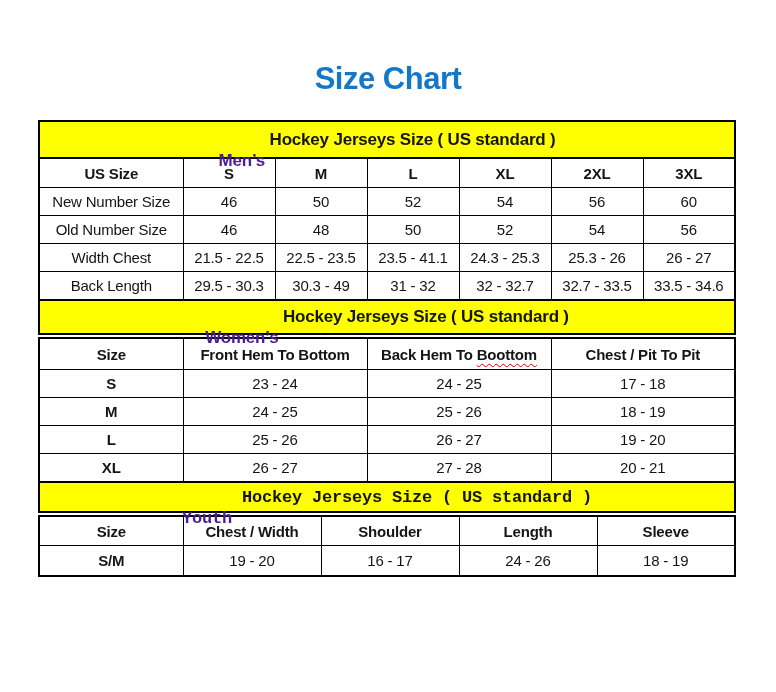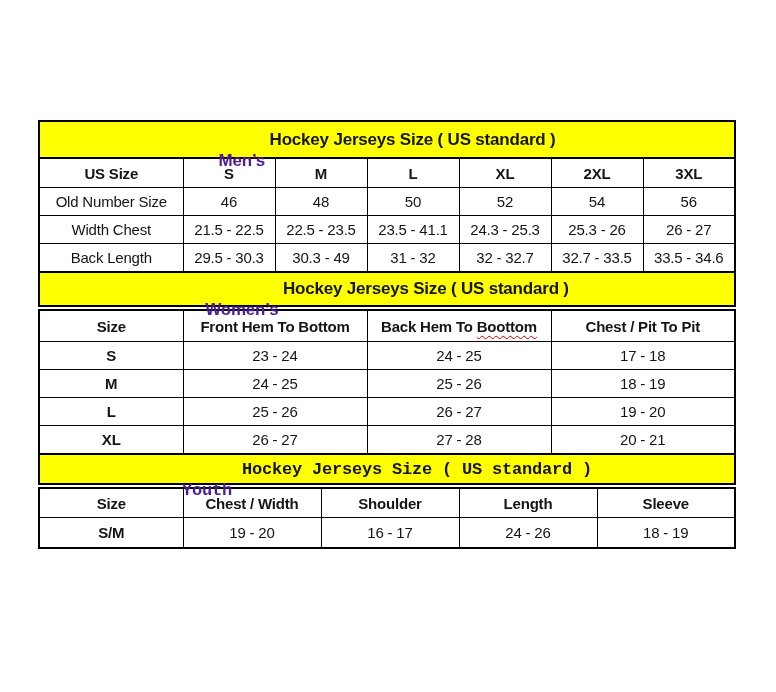--- a/index.html
+++ b/index.html
@@ -81,20 +81,21 @@
     text-decoration-color: #cc0000;
     text-decoration-thickness: 1px;
     text-underline-offset: 3px;
   }
 </style>
 </head>
 <body>
 
 <div class="canvas">
 
+  <h1 class="page-title">Size Chart</h1>
 
   <div class="chart-wrap">
 
     <div class="band band-mens">
       <span class="accent">Men’s</span><span> Hockey Jerseys Size ( US standard )</span>
     </div>
 
     <table class="grid grid-mens">
       <colgroup>
           <col class="label-col">
@@ -109,20 +110,29 @@
           <tr>
         <th>US Size</th>
         <th>S</th>
         <th>M</th>
         <th>L</th>
         <th>XL</th>
         <th>2XL</th>
         <th>3XL</th>
       </tr>
       <tr>
+        <td>New Number Size</td>
+        <td>46</td>
+        <td>50</td>
+        <td>52</td>
+        <td>54</td>
+        <td>56</td>
+        <td>60</td>
+      </tr>
+      <tr>
         <td>Old Number Size</td>
         <td>46</td>
         <td>48</td>
         <td>50</td>
         <td>52</td>
         <td>54</td>
         <td>56</td>
       </tr>
       <tr>
         <td>Width Chest</td>

